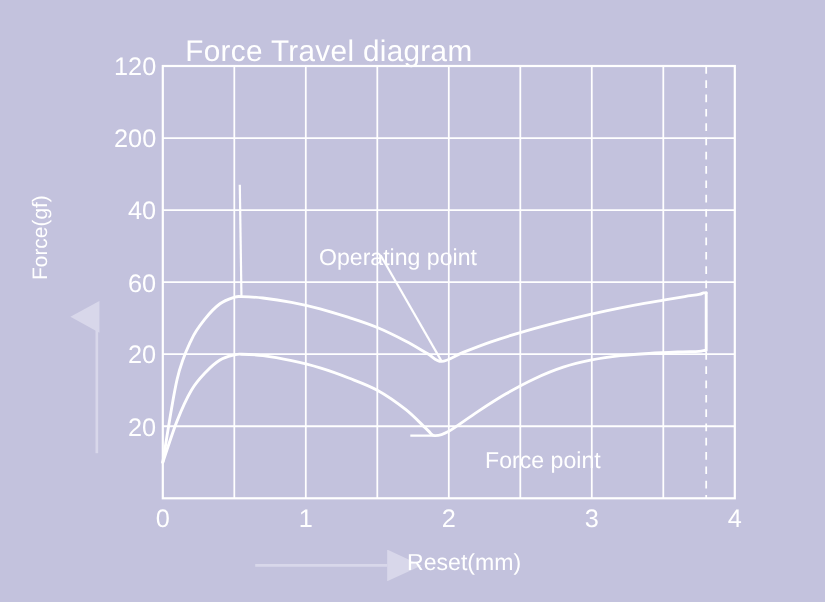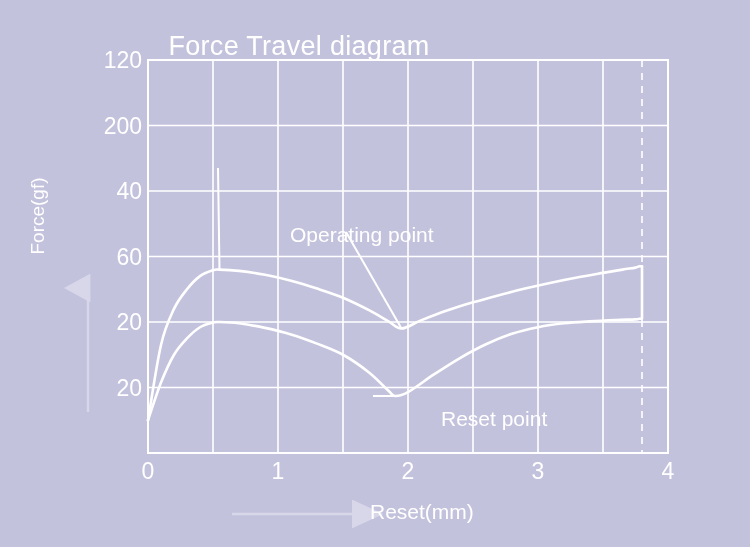--- a/index.html
+++ b/index.html
@@ -167,15 +167,15 @@
   <div class="ytick" style="left:82px; top:309px;">20</div>
   <div class="ytick" style="left:82px; top:375px;">20</div>
 
   <div class="xtick" style="left:128px; top:458px;">0</div>
   <div class="xtick" style="left:258px; top:458px;">1</div>
   <div class="xtick" style="left:388px; top:458px;">2</div>
   <div class="xtick" style="left:518px; top:458px;">3</div>
   <div class="xtick" style="left:648px; top:458px;">4</div>
 
   <div class="annot annot-operating">Operating point</div>
-  <div class="annot annot-reset">Reset point</div>
+  <div class="annot annot-reset">Force point</div>
 
 </div>
 
 </body></html>

